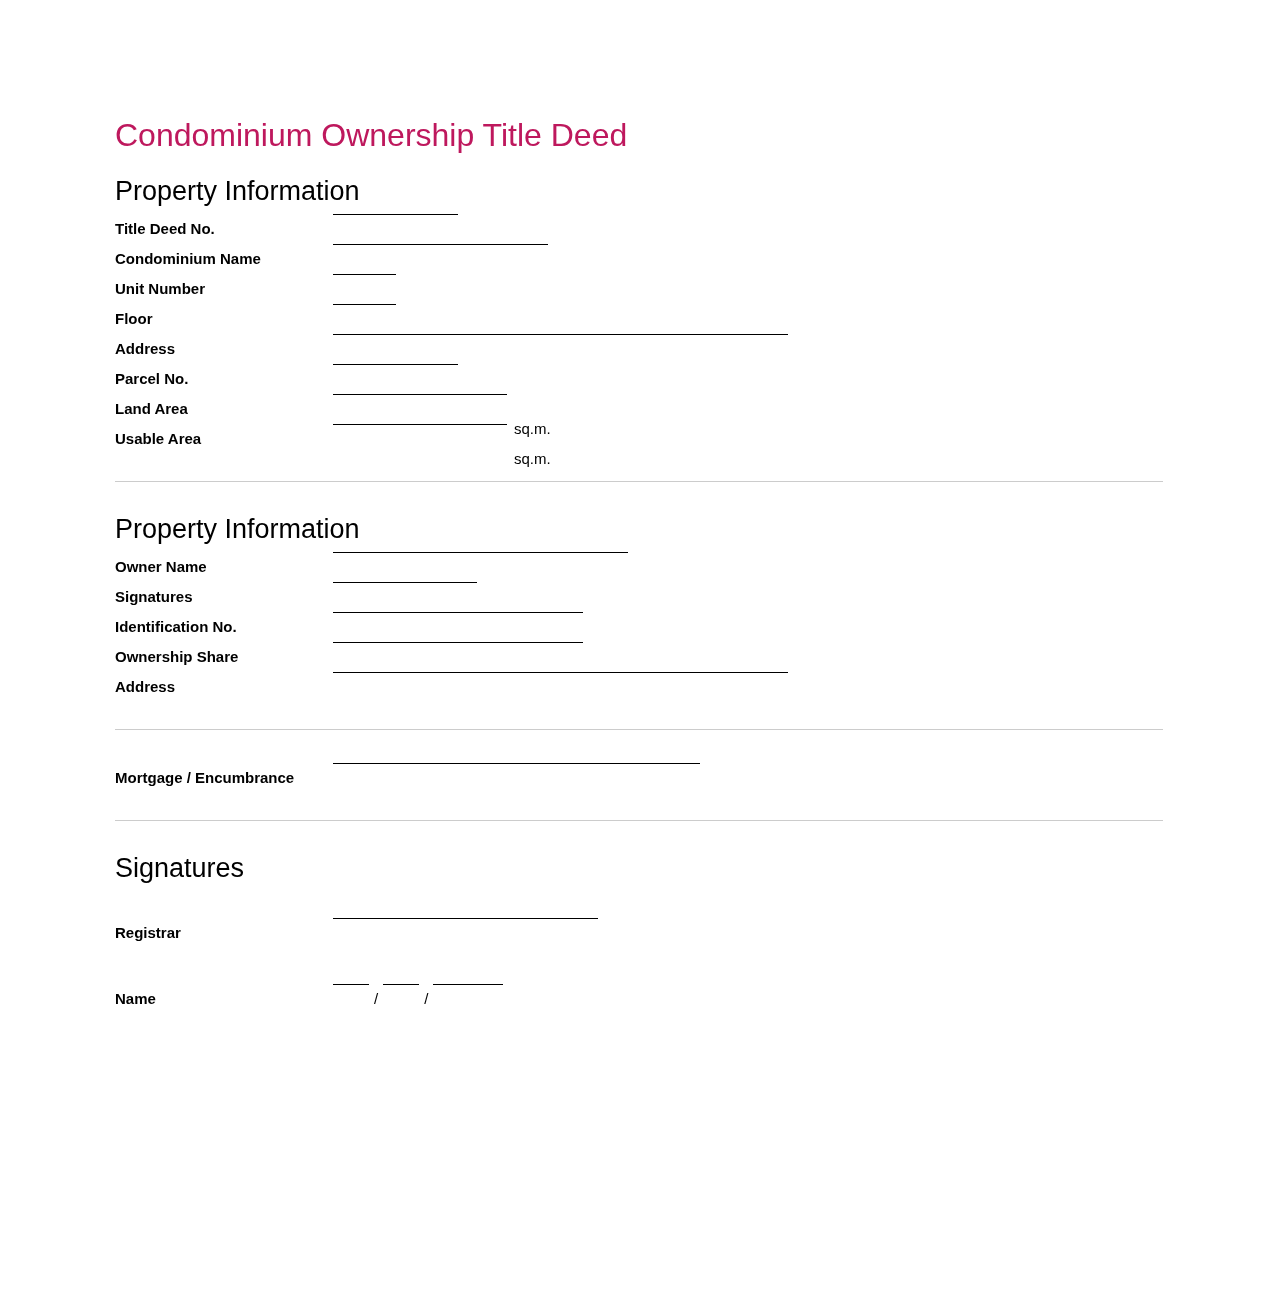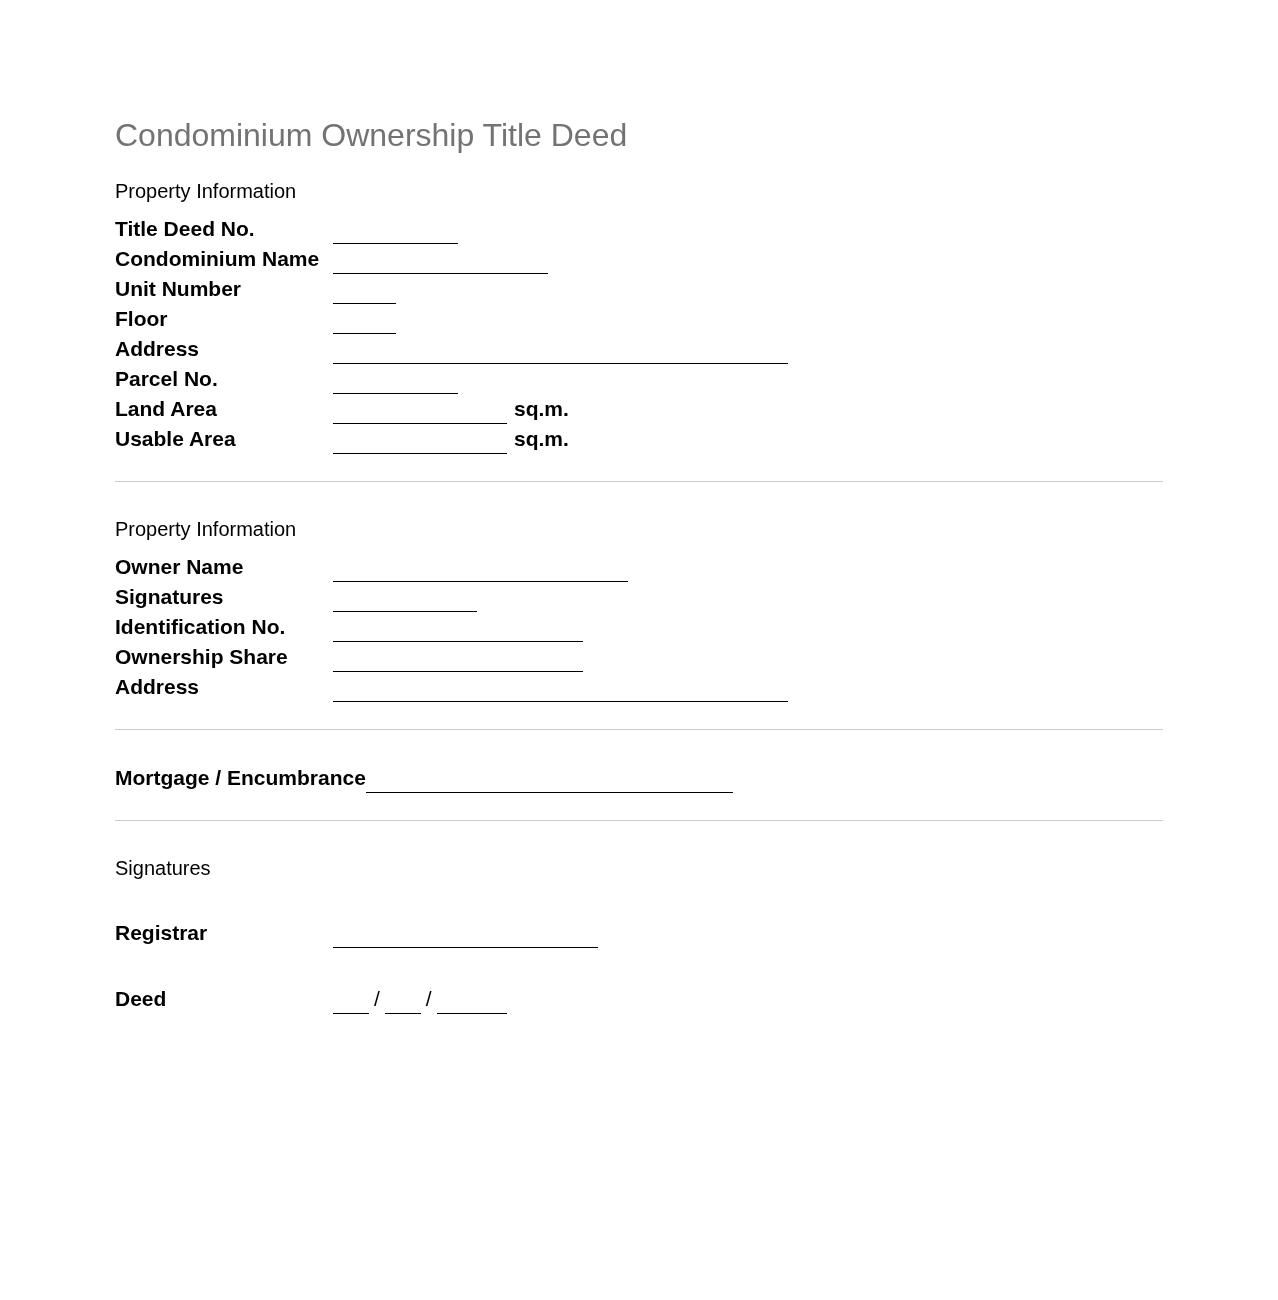--- a/index.html
+++ b/index.html
@@ -14,63 +14,64 @@
     width: 1048px;
     margin: 0 auto;
     padding-top: 117px;
     min-height: 1300px;
   }
   h1.doc-title {
     font-size: 32px;
     font-weight: 400;
     line-height: 1.15;
     margin: 0 0 23px 0;
-    color: #737373;
+    color: #be185d;
   }
   section.section {
     padding-bottom: 27px;
   }
   section.section + section.section {
     border-top: 1px solid #cccccc;
     padding-top: 33px;
   }
   section.section h2 {
-    font-size: 20px;
+    font-size: 27px;
     font-weight: 400;
     line-height: 28px;
     margin: 0 0 9px 0;
     color: #000000;
   }
   .field-row {
     display: flex;
-    align-items: flex-end;
+    align-items: flex-start;
     height: 30px;
     line-height: 30px;
-    font-size: 21px;
+    font-size: 15px;
     white-space: nowrap;
   }
   .section-signatures .field-row {
     margin-bottom: 28px;
     margin-top: 36px;
   }
   .section-signatures .field-row:last-child {
     margin-bottom: 0;
   }
   .field-label {
     flex: 0 0 218px;
     font-weight: 700;
   }
   .blank-line {
     display: inline-block;
     height: 0;
     border-bottom: 1.5px solid #000000;
   }
   .unit-suffix {
     margin-left: 7px;
-    font-weight: 700;
+    font-weight: 400;
+    margin-top: 20px;
   }
   .date-separator {
     margin: 0 5px;
     font-weight: 400;
   }
 </style>
 </head>
 <body>
 
 <main class="page">
@@ -142,21 +143,21 @@
           <span class="blank-line" style="width: 367px;"></span>
         </div>
       </section>
       <section class="section section-signatures">
         <h2>Signatures</h2>
         <div class="field-row">
           <span class="field-label">Registrar</span>
           <span class="blank-line" style="width: 265px;"></span>
         </div>
         <div class="field-row">
-          <span class="field-label">Deed</span>
+          <span class="field-label">Name</span>
           <span class="blank-line" style="width: 36px;"></span>
           <span class="date-separator">/</span>
           <span class="blank-line" style="width: 36px;"></span>
           <span class="date-separator">/</span>
           <span class="blank-line" style="width: 70px;"></span>
         </div>
       </section>
     </div>
 </main>
 

